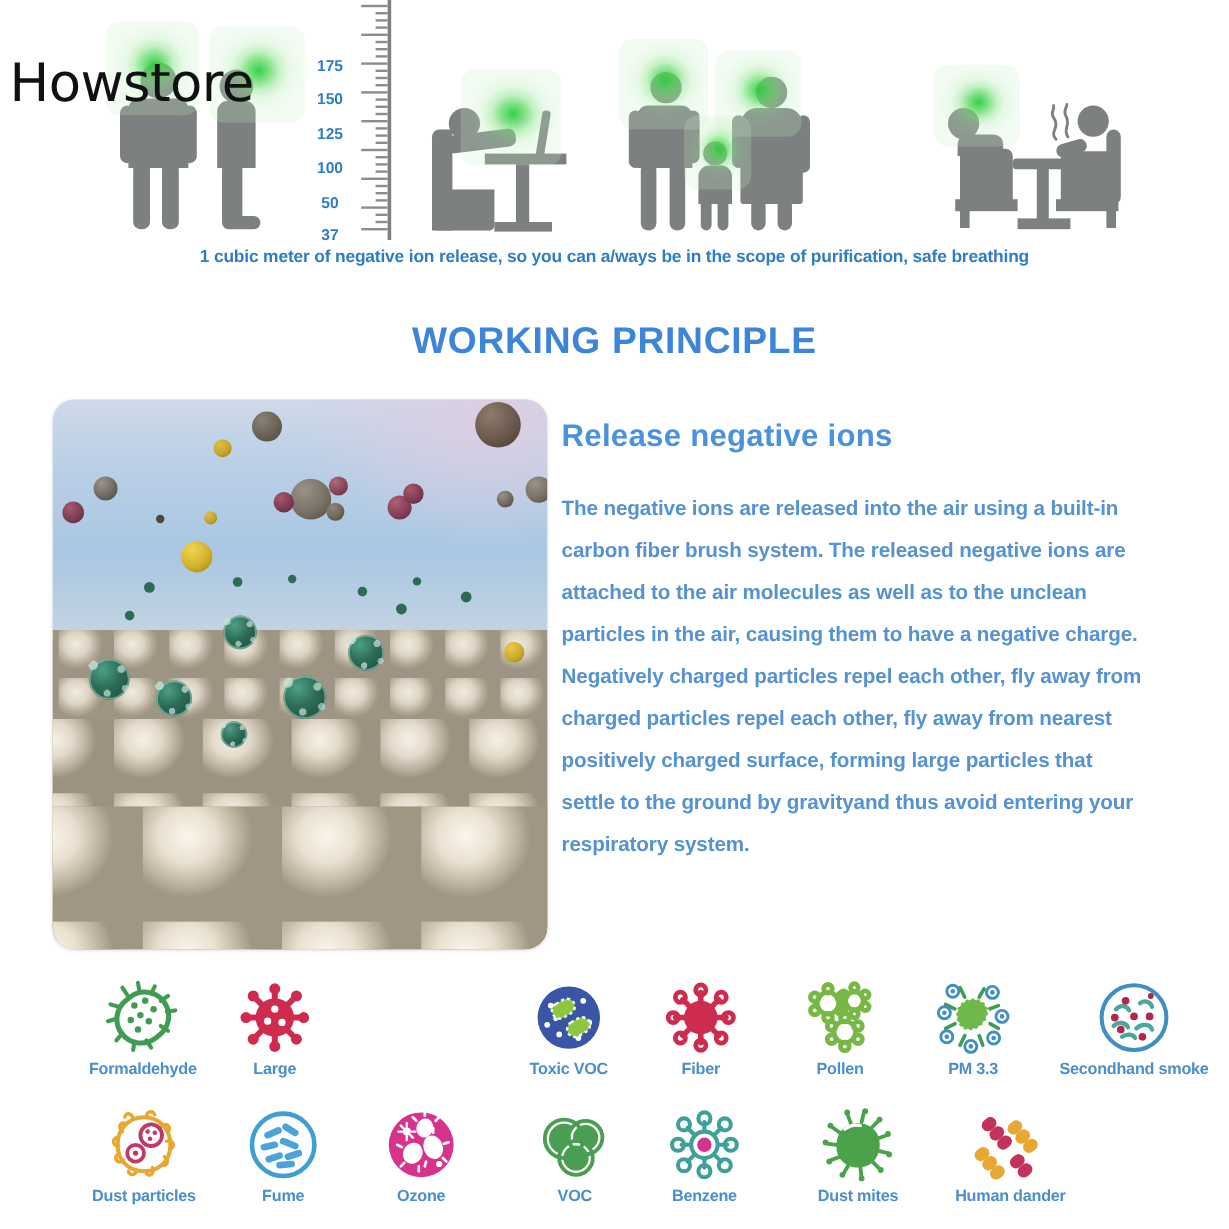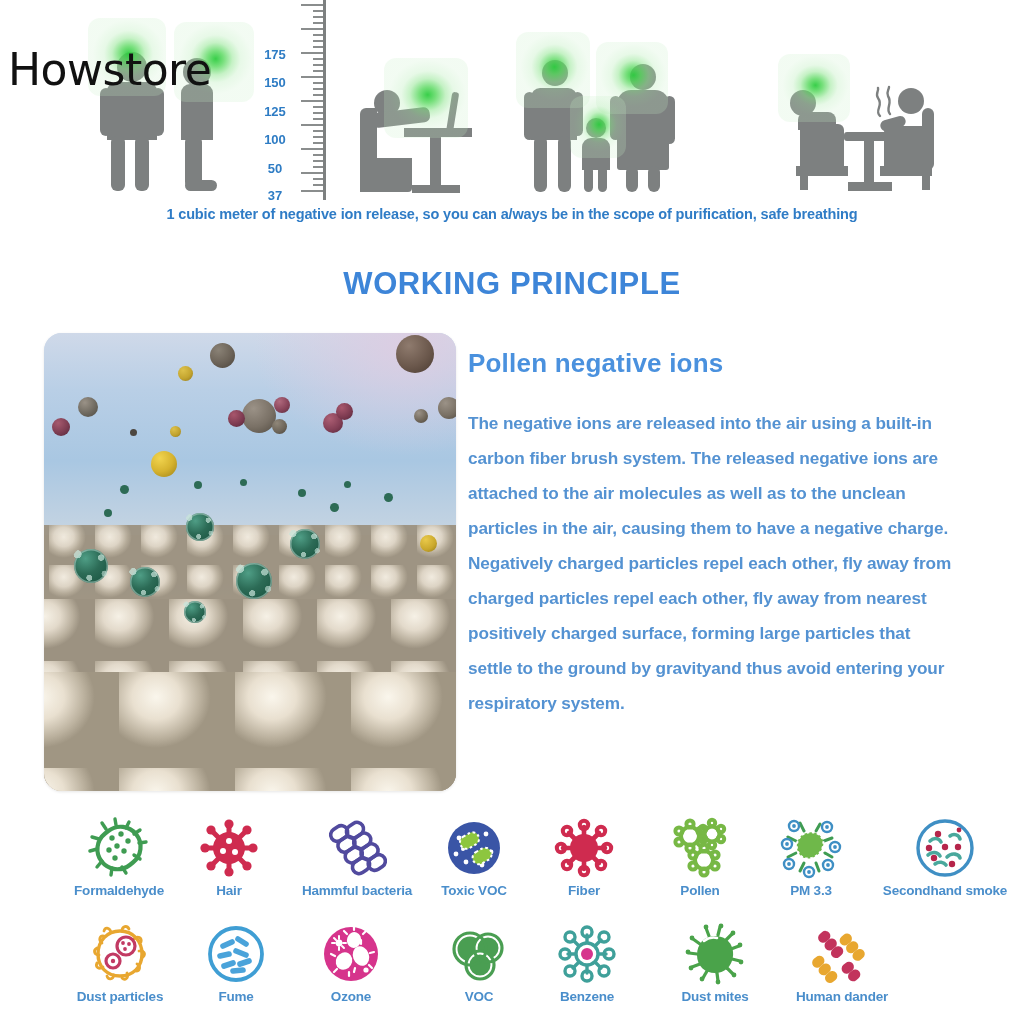--- a/index.html
+++ b/index.html
@@ -369,21 +369,21 @@
   <div class="floater" style="left:76px;  top:152px; width:9px; height:9px; background:#2d6b55;"></div>
   <div class="floater" style="left:150px; top:148px; width:8px; height:8px; background:#2d6b55;"></div>
   <div class="floater" style="left:196px; top:146px; width:7px; height:7px; background:#2d6b55;"></div>
   <div class="floater" style="left:254px; top:156px; width:8px; height:8px; background:#2d6b55;"></div>
   <div class="floater" style="left:300px; top:148px; width:7px; height:7px; background:#2d6b55;"></div>
   <div class="floater" style="left:340px; top:160px; width:9px; height:9px; background:#2d6b55;"></div>
   <div class="floater" style="left:286px; top:170px; width:9px; height:9px; background:#2d6b55;"></div>
   <div class="floater" style="left:60px;  top:176px; width:8px; height:8px; background:#2d6b55;"></div>
 </div>
 
-<div id="rp-title">Pollen negative ions</div>
+<div id="rp-title">Release negative ions</div>
 <div id="rp-body">The negative ions are released into the air using a built-in carbon fiber brush system. The released negative ions are attached to the air molecules as well as to the unclean particles in the air, causing them to have a negative charge. Negatively charged particles repel each other, fly away from charged particles repel each other, fly away from nearest positively charged surface, forming large particles that settle to the ground by gravityand thus avoid entering your respiratory system.</div>
 
 <div id="icon-grid">
 
   <div class="icon-row">
 
     <div class="icon-cell" style="left:26px; width:130px;">
       <div class="icon-art">
         <svg width="62" height="62" viewBox="0 0 62 62">
           <g stroke="#3f9c52" stroke-width="3.4" stroke-linecap="round">
@@ -438,44 +438,23 @@
               <circle cx="12" cy="12" r="4.6"></circle>
           </g>
           <circle cx="30" cy="30" r="16" fill="#cf2b4f"></circle>
           <g fill="#ffffff">
             <circle cx="30" cy="23" r="3"></circle>
               <circle cx="24" cy="33" r="3"></circle>
             <circle cx="36" cy="34" r="3"></circle>
           </g>
         </svg>
       </div>
-      <div class="icon-label">Hair</div>
-    </div>
-
-    <div class="icon-cell" style="left:250px; width:158px;">
-      <div class="icon-art">
-        <svg width="60" height="60" viewBox="0 0 60 60">
-          <g fill="none" stroke="#514a9e" stroke-width="3.6">
-            <g transform="rotate(-34 22 30)">
-              <rect x="13" y="6" width="18" height="13" rx="6.5"></rect>
-              <rect x="13" y="19" width="18" height="13" rx="6.5"></rect>
-              <rect x="13" y="32" width="18" height="13" rx="6.5"></rect>
-              <rect x="13" y="45" width="18" height="13" rx="6.5"></rect>
-            </g>
-            <g transform="rotate(-34 40 30)">
-              <rect x="31" y="2" width="18" height="13" rx="6.5"></rect>
-              <rect x="31" y="15" width="18" height="13" rx="6.5"></rect>
-              <rect x="31" y="28" width="18" height="13" rx="6.5"></rect>
-              <rect x="31" y="41" width="18" height="13" rx="6.5"></rect>
-            </g>
-          </g>
-        </svg>
-      </div>
-      <div class="icon-label">Hammful bacteria</div>
-    </div>
+      <div class="icon-label">Large</div>
+    </div>
+
 
     <div class="icon-cell" style="left:398px; width:96px;">
       <div class="icon-art">
         <svg width="60" height="60" viewBox="0 0 60 60">
           <circle cx="30" cy="30" r="26" fill="#3a55a6"></circle>
           <g fill="#ffffff">
             <circle cx="15" cy="20" r="2.4"></circle>
               <circle cx="42" cy="16" r="2.4"></circle>
             <circle cx="12" cy="36" r="2.4"></circle>
               <circle cx="47" cy="34" r="2.4"></circle>

